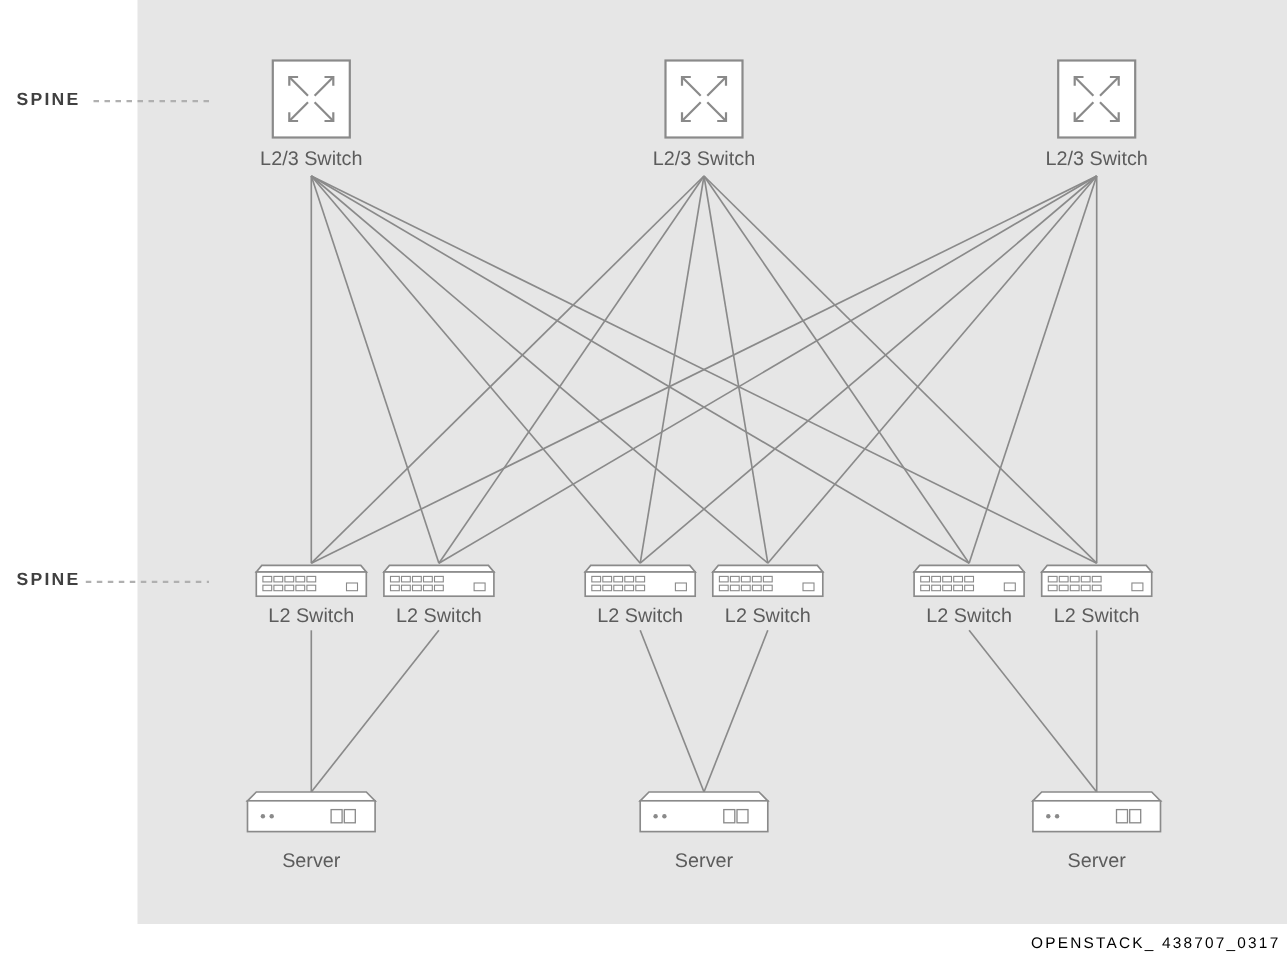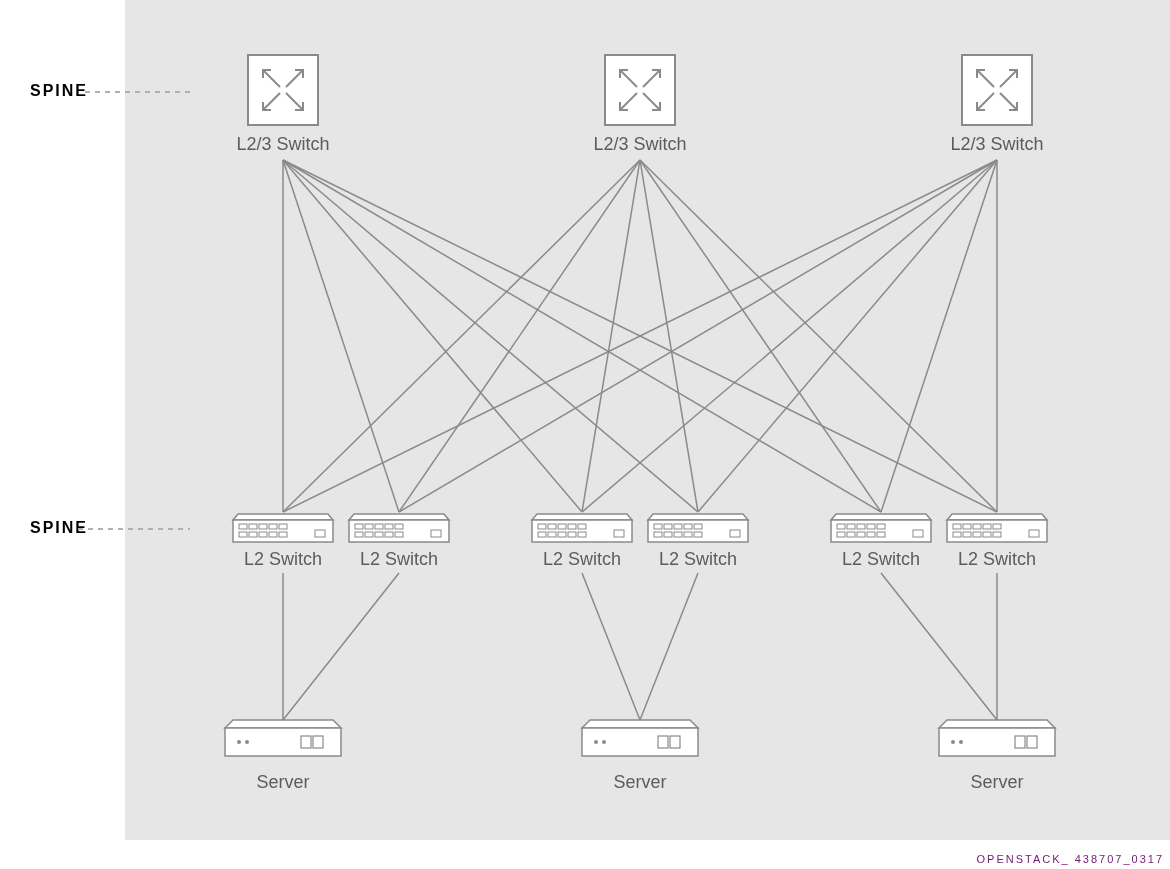--- a/index.html
+++ b/index.html
@@ -23,32 +23,32 @@
     fill: #5c5c5c;
     font-size: 18px;
     text-anchor: middle;
   }
   .tier-label {
     position: absolute;
     left: 0;
     width: 115px;
     font-weight: 700;
     letter-spacing: 2px;
-    color: #000000;
+    color: #404040;
     font-size: 16px;
     text-align: left;
-    padding-left: 30px;
+    padding-left: 15px;
   }
   .footer-label {
     position: absolute;
     right: 6px;
     bottom: 4px;
-    font-size: 11px;
+    font-size: 14px;
     letter-spacing: 2px;
-    color: #701a75;
+    color: #000000;
   }
   svg { display:block; }
 </style>
 </head>
 <body>
 
 <div class="canvas"></div>
 
 <div class="tier-label" style="top:82px;">SPINE</div>
 <div class="tier-label" style="top:519px;">SPINE</div>

